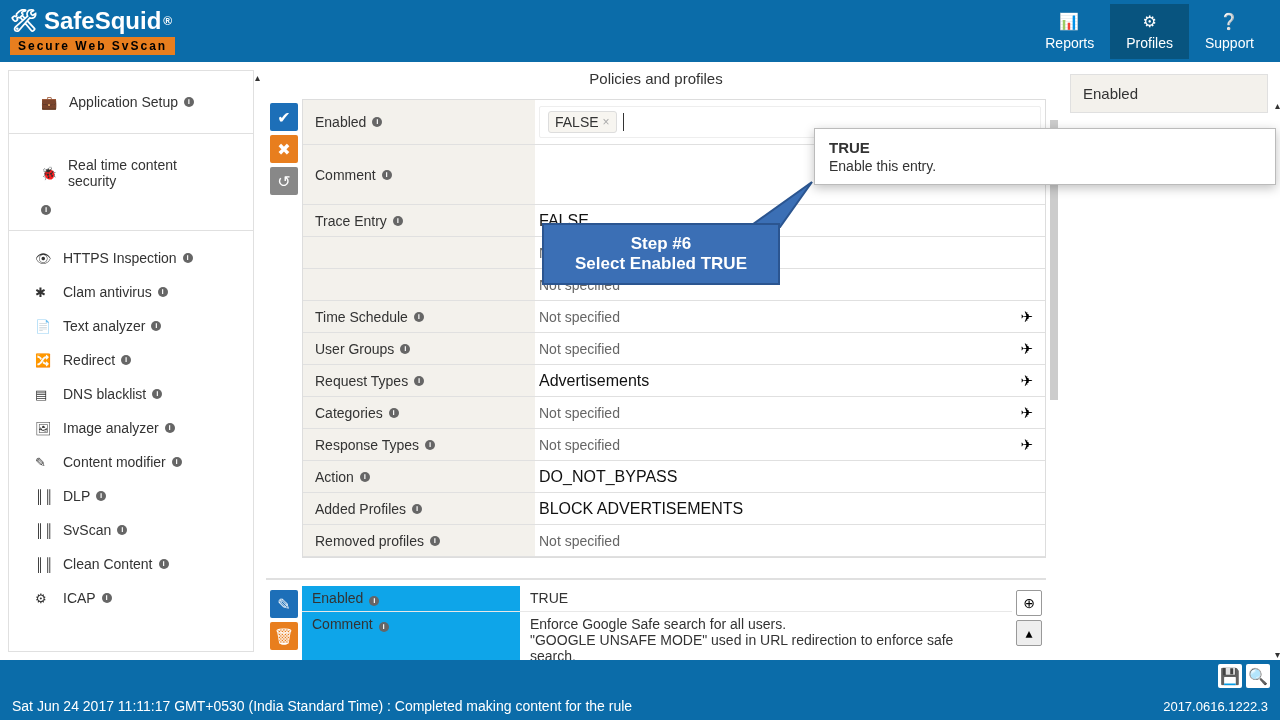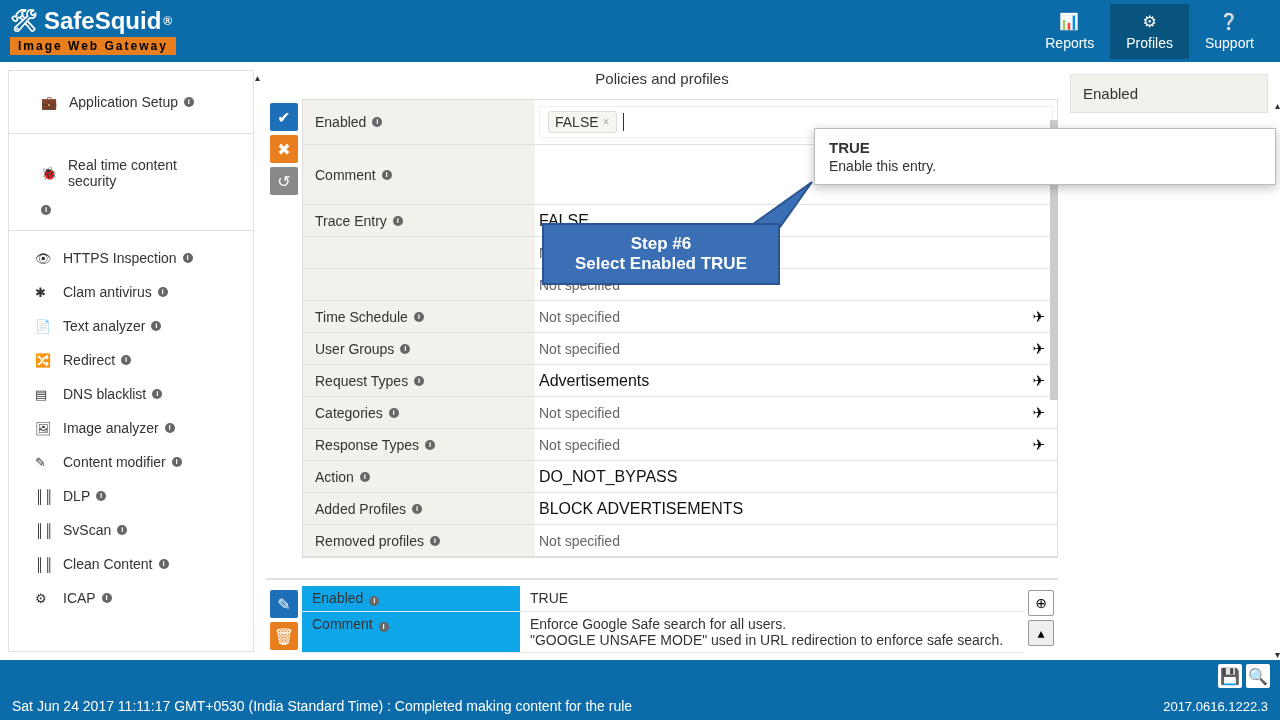--- a/index.html
+++ b/index.html
@@ -25,21 +25,21 @@
 .side-item { padding: 9px 16px 9px 26px; color: #333; font-size: 14px; cursor: pointer; display: flex; align-items: center; }
 .side-item .icon { width: 20px; margin-right: 8px; font-size: 13px; color: #333; }
 .info-dot { display: inline-block; width: 10px; height: 10px; background: #666; color: #fff; border-radius: 50%; font-size: 8px; text-align: center; line-height: 10px; margin-left: 6px; font-weight: bold; }
 
 .content { flex: 1; display: flex; padding: 0 4px; position: relative; }
 .content-scroll { position: absolute; right: 0; top: 38px; width: 10px; height: 540px; }
 .content-scroll-up { position: absolute; top: 0; right: 0; font-size: 10px; color: #333; }
 .content-scroll-down { position: absolute; bottom: -20px; right: 0; font-size: 10px; color: #333; }
 .content-title { text-align: center; padding: 8px 0; font-size: 15px; color: #333; }
 
-.form-area { flex: 1; margin-right: 4px; overflow: hidden; }
+.form-area { flex: 1; margin-right: 16px; overflow: hidden; }
 .editor-wrap { display: flex; margin-top: 4px; }
 .editor-buttons { display: flex; flex-direction: column; gap: 4px; padding: 4px; }
 .eb { width: 28px; height: 28px; display: flex; align-items: center; justify-content: center; color: #fff; font-size: 16px; cursor: pointer; border-radius: 2px; }
 .eb.check { background: #1d6fb8; }
 .eb.cancel { background: #e87e1e; }
 .eb.undo { background: #888; }
 
 .editor-fields { flex: 1; border: 1px solid #ddd; }
 .field-row { display: flex; border-bottom: 1px solid #e0e0e0; min-height: 32px; }
 .field-label { width: 232px; background: #f3f1ec; padding: 7px 12px; font-size: 14px; color: #333; display: flex; align-items: center; }
@@ -82,21 +82,21 @@
 </head>
 <body>
 
 <div class="header">
   <div class="logo-area">
     <div class="logo-top">
       <span class="wrench">🛠</span>
       <span>SafeSquid</span>
       <span class="reg">®</span>
     </div>
-    <div class="logo-sub">Image Web Gateway</div>
+    <div class="logo-sub">Secure Web SvScan</div>
   </div>
   <div class="header-spacer"></div>
   <div class="header-nav">
     <div class="nav-item">
       <span class="icon">📊</span>
       <span>Reports</span>
     </div>
     <div class="nav-item active">
       <span class="icon">⚙</span>
       <span>Profiles</span>

